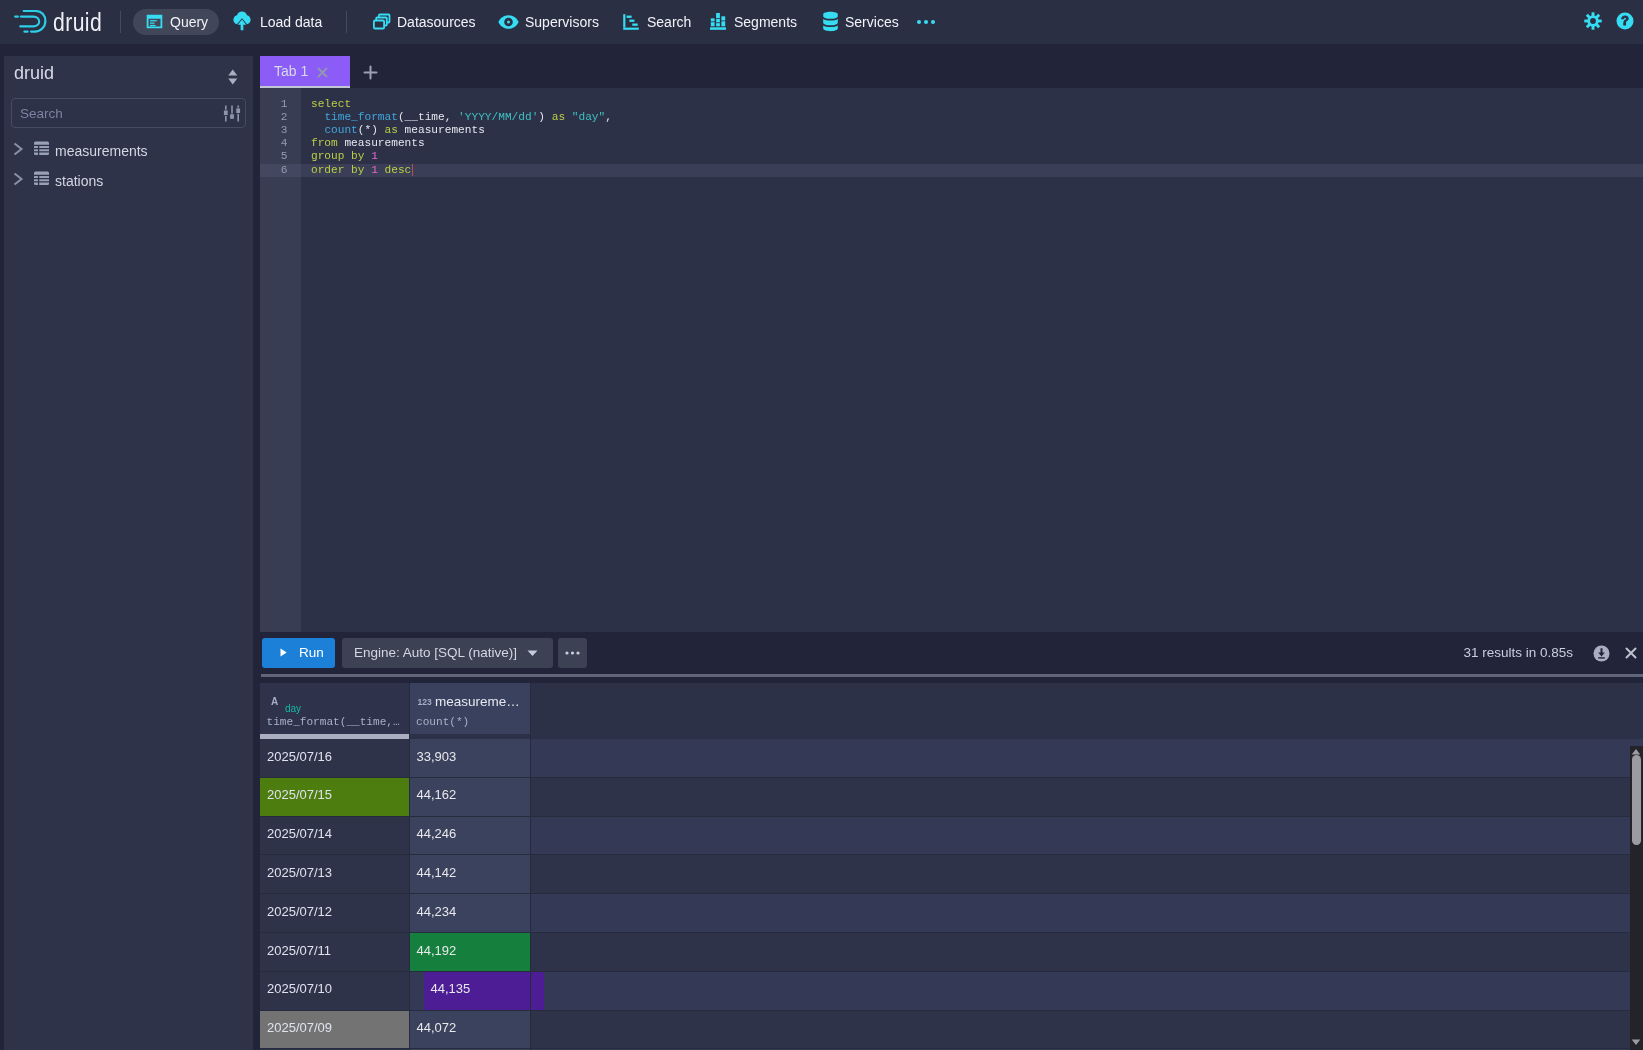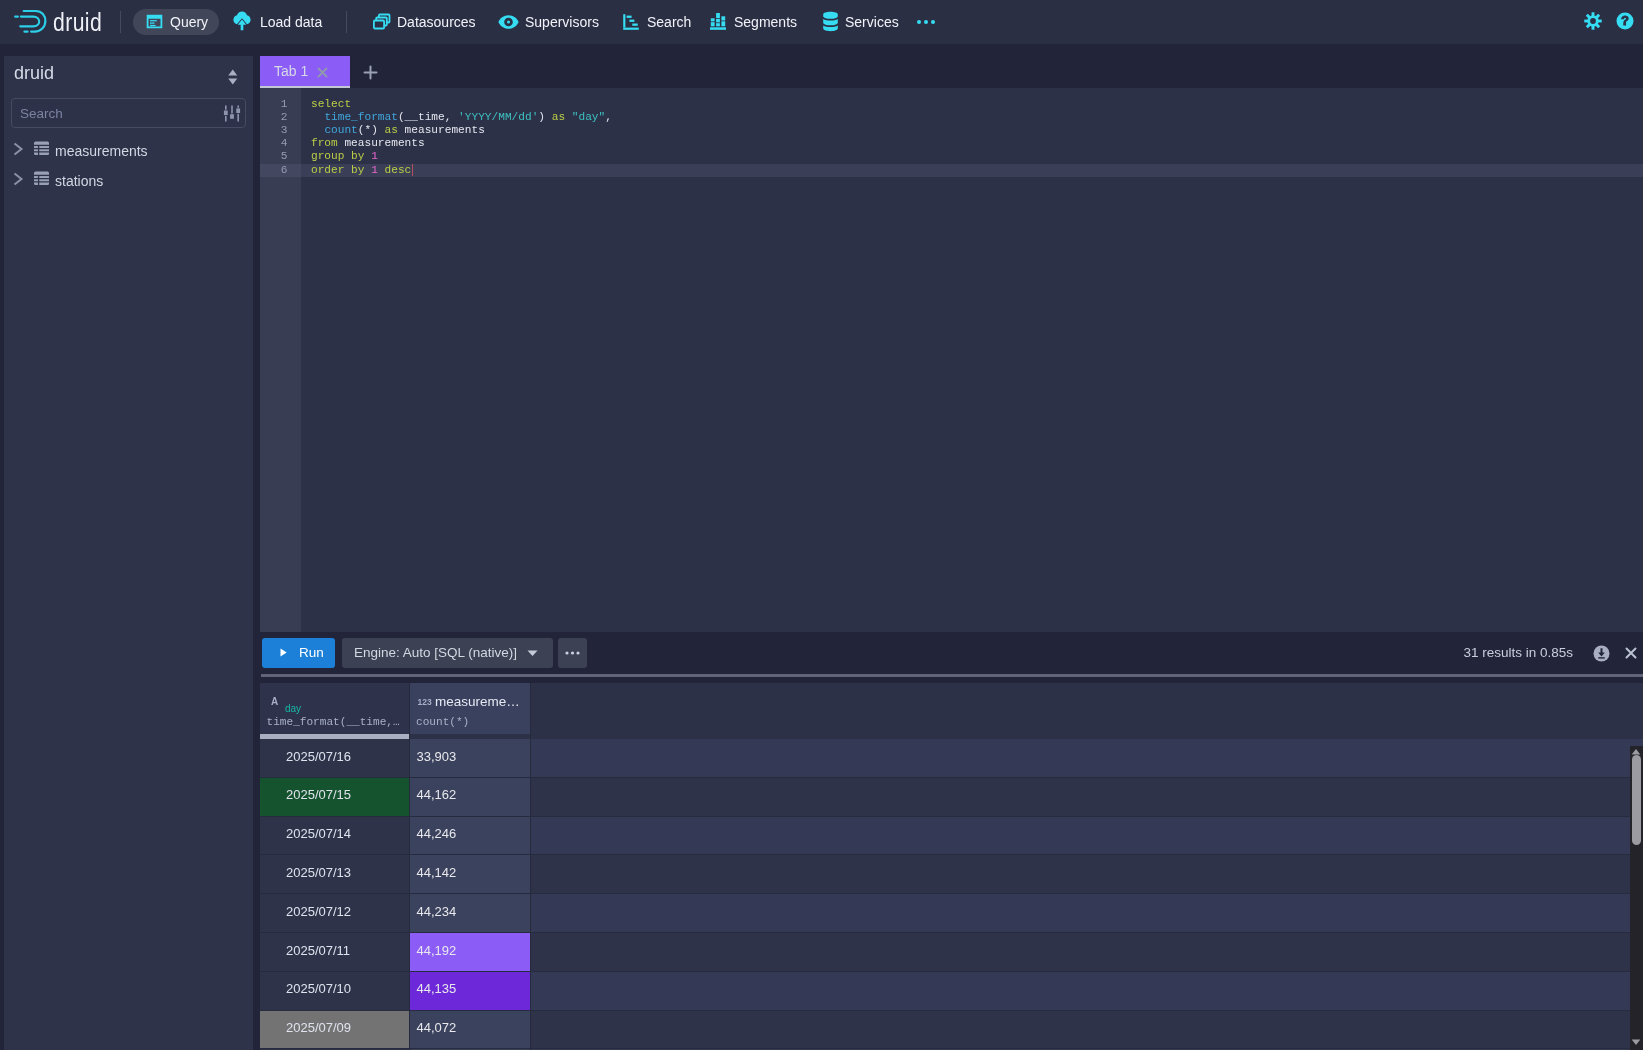--- a/index.html
+++ b/index.html
@@ -42,21 +42,21 @@
   #runbar { position:absolute; left:260px; top:631.5px; width:1383px; height:42px; background:#222539; }
   .btn { position:absolute; top:6px; height:30px; border-radius:3px; background:#3c4153;
     color:#d3d7e2; font-size:13.5px; line-height:30px; }
   #divider { position:absolute; left:261px; top:673.5px; width:1382px; height:3.5px; background:#60657a; }
 
   
   #results { position:absolute; left:260px; top:683px; width:1383px; height:367px; background:#2c3146; }
   .hcell { position:absolute; top:0; height:51px; }
   .rowband { position:absolute; left:0; width:1383px; }
   .cell { position:absolute; top:0; height:100%; }
-  .date { position:absolute; left:7px; top:10px; font-size:13px; color:#dfe3ee;margin-left:19px; }
+  .date { position:absolute; left:7px; top:10px; font-size:13px; color:#dfe3ee; }
   .num  { position:absolute; left:6.5px; top:10px; font-size:13px; color:#e9e8ec; }
 </style>
 </head>
 <body>
 
 <div id="header">
 
   <svg class="abs" style="left:12.5px;top:8.3px" width="37" height="27.75" viewBox="0 0 40 30">
     <g fill="none" stroke="#2bd0e8" stroke-width="2.3" stroke-linecap="round">
       <path d="M11.5 3.2 H24.5 C31.5 3.2 35 8.5 35 14 C35 20.5 30 25.5 23.5 25.5 H19.5"></path>
@@ -308,21 +308,21 @@
 
   <div class="rowband" style="top:55.5px;height:38.8px;background:#343a55">
     <div class="cell" style="left:0;width:148.5px;background:#2e3349">
         <div class="date">2025/07/16</div>
       </div>
     <div class="cell" style="left:150px;width:119.5px;background:#3a425d">
         <div class="num">33,903</div>
       </div>
   </div>
   <div class="rowband" style="top:94.3px;height:38.8px;background:#2e3349">
-    <div class="cell" style="left:0;width:148.5px;background:#14532d">
+    <div class="cell" style="left:0;width:148.5px;background:#4d7c0f">
         <div class="date">2025/07/15</div>
       </div>
     <div class="cell" style="left:150px;width:119.5px;background:#3a425d">
         <div class="num">44,162</div>
       </div>
   </div>
   <div class="rowband" style="top:133.1px;height:38.8px;background:#343a55">
     <div class="cell" style="left:0;width:148.5px;background:#2e3349">
         <div class="date">2025/07/14</div>
       </div>
@@ -343,29 +343,29 @@
         <div class="date">2025/07/12</div>
       </div>
     <div class="cell" style="left:150px;width:119.5px;background:#3a425d">
         <div class="num">44,234</div>
       </div>
   </div>
   <div class="rowband" style="top:249.5px;height:38.8px;background:#2e3349">
     <div class="cell" style="left:0;width:148.5px;background:#2e3349">
         <div class="date">2025/07/11</div>
       </div>
-    <div class="cell" style="left:150px;width:119.5px;background:#8b5cf6">
+    <div class="cell" style="left:150px;width:119.5px;background:#15803d">
         <div class="num">44,192</div>
       </div>
   </div>
   <div class="rowband" style="top:288.3px;height:38.8px;background:#343a55">
     <div class="cell" style="left:0;width:148.5px;background:#2e3349">
         <div class="date">2025/07/10</div>
       </div>
-    <div class="cell" style="left:150px;width:119.5px;background:#6d28d9">
+    <div class="cell" style="left:164px;width:119.5px;background:#4c1d95">
         <div class="num">44,135</div>
       </div>
   </div>
   <div class="rowband" style="top:327.1px;height:38.8px;background:#2e3349">
     <div class="cell" style="left:0;width:148.5px;background:#737373">
         <div class="date">2025/07/09</div>
       </div>
     <div class="cell" style="left:150px;width:119.5px;background:#3a425d">
         <div class="num">44,072</div>
       </div>

